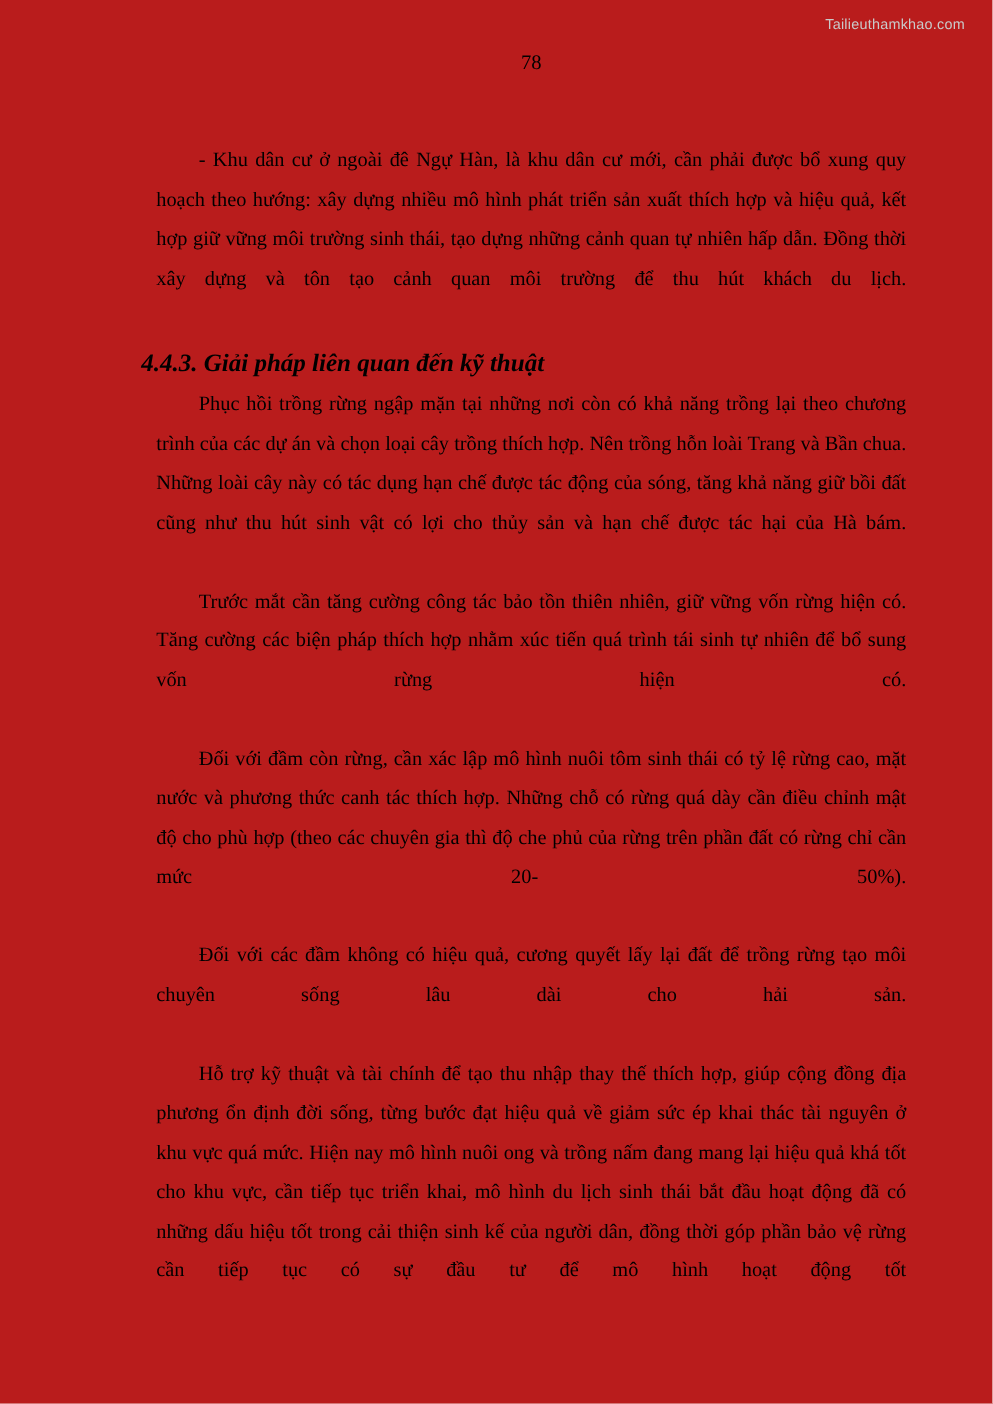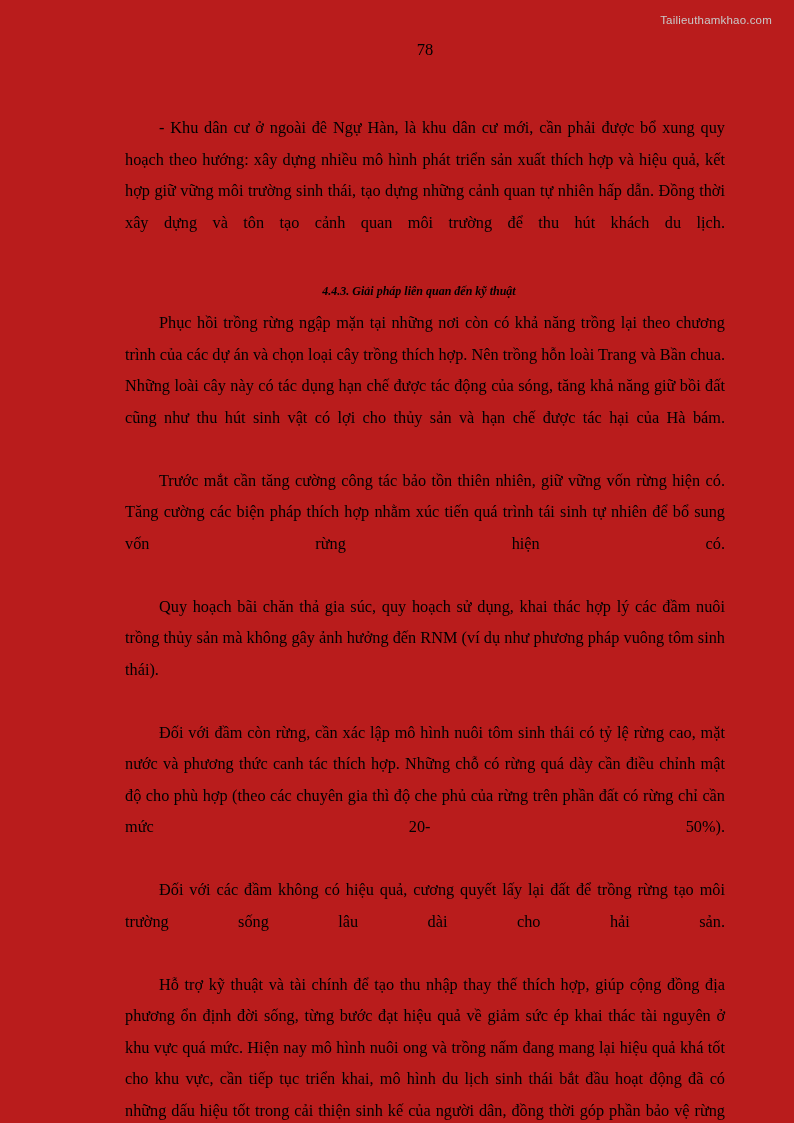--- a/index.html
+++ b/index.html
@@ -44,25 +44,25 @@
   p.para {
     margin: 0 0 0 12px;
     font-size: 16.3px;
     line-height: 31.5px;
     text-align: justify;
     text-justify: inter-word;
     text-indent: 34px;
   }
   h3.heading {
     margin: 6px 0 0 0;
-    font-size: 12px;
+    font-size: 20px;
     line-height: 31.5px;
     font-weight: bold;
     font-style: italic;
-    text-align: center;
+    text-align: left;
     text-indent: 0;
   }
   
   p.para::after {
     content: "";
     display: inline-block;
     width: 100%;
   }
   h3.heading::after { content: none; }
 </style>
@@ -73,19 +73,18 @@
 
   <div class="watermark">Tailieuthamkhao.com</div>
 
   <div class="page-number">78</div>
 
   <div class="content">
     <p class="para">- Khu dân cư ở ngoài đê Ngự Hàn, là khu dân cư mới, cần phải được bổ xung quy hoạch theo hướng: xây dựng nhiều mô hình phát triển sản xuất thích hợp và hiệu quả, kết hợp giữ vững môi trường sinh thái, tạo dựng những cảnh quan tự nhiên hấp dẫn. Đồng thời xây dựng và tôn tạo cảnh quan môi trường để thu hút khách du lịch.</p>
     <h3 class="heading">4.4.3. Giải pháp liên quan đến kỹ thuật</h3>
     <p class="para">Phục hồi trồng rừng ngập mặn tại những nơi còn có khả năng trồng lại theo chương trình của các dự án và chọn loại cây trồng thích hợp. Nên trồng hỗn loài Trang và Bần chua. Những loài cây này có tác dụng hạn chế được tác động của sóng, tăng khả năng giữ bồi đất cũng như thu hút sinh vật có lợi cho thủy sản và hạn chế được tác hại của Hà bám.</p>
     <p class="para">Trước mắt cần tăng cường công tác bảo tồn thiên nhiên, giữ vững vốn rừng hiện có. Tăng cường các biện pháp thích hợp nhằm xúc tiến quá trình tái sinh tự nhiên để bổ sung vốn rừng hiện có.</p>
-    <p class="para">Quy hoạch bãi chăn thả gia súc, quy hoạch sử dụng, khai thác hợp lý các đầm nuôi trồng thủy sản mà không gây ảnh hưởng đến RNM (ví dụ như phương pháp vuông tôm sinh thái).</p>
     <p class="para">Đối với đầm còn rừng, cần xác lập mô hình nuôi tôm sinh thái có tỷ lệ rừng cao, mặt nước và phương thức canh tác thích hợp. Những chỗ có rừng quá dày cần điều chỉnh mật độ cho phù hợp (theo các chuyên gia thì độ che phủ của rừng trên phần đất có rừng chỉ cần mức 20- 50%).</p>
-    <p class="para">Đối với các đầm không có hiệu quả, cương quyết lấy lại đất để trồng rừng tạo môi trường sống lâu dài cho hải sản.</p>
+    <p class="para">Đối với các đầm không có hiệu quả, cương quyết lấy lại đất để trồng rừng tạo môi chuyên sống lâu dài cho hải sản.</p>
     <p class="para">Hỗ trợ kỹ thuật và tài chính để tạo thu nhập thay thế thích hợp, giúp cộng đồng địa phương ổn định đời sống, từng bước đạt hiệu quả về giảm sức ép khai thác tài nguyên ở khu vực quá mức. Hiện nay mô hình nuôi ong và trồng nấm đang mang lại hiệu quả khá tốt cho khu vực, cần tiếp tục triển khai, mô hình du lịch sinh thái bắt đầu hoạt động đã có những dấu hiệu tốt trong cải thiện sinh kế của người dân, đồng thời góp phần bảo vệ rừng cần tiếp tục có sự đầu tư để mô hình hoạt động tốt</p>
   </div>
 
 </div>
 
 </body></html>

